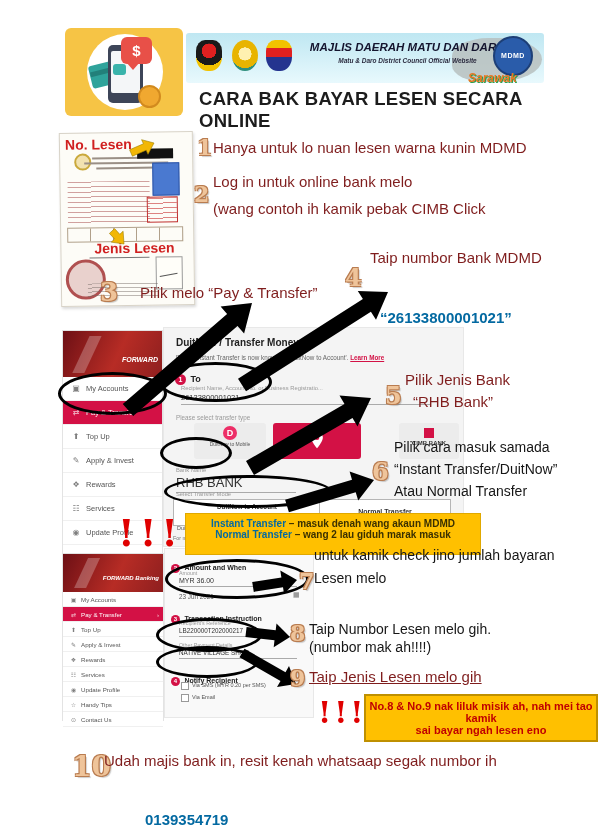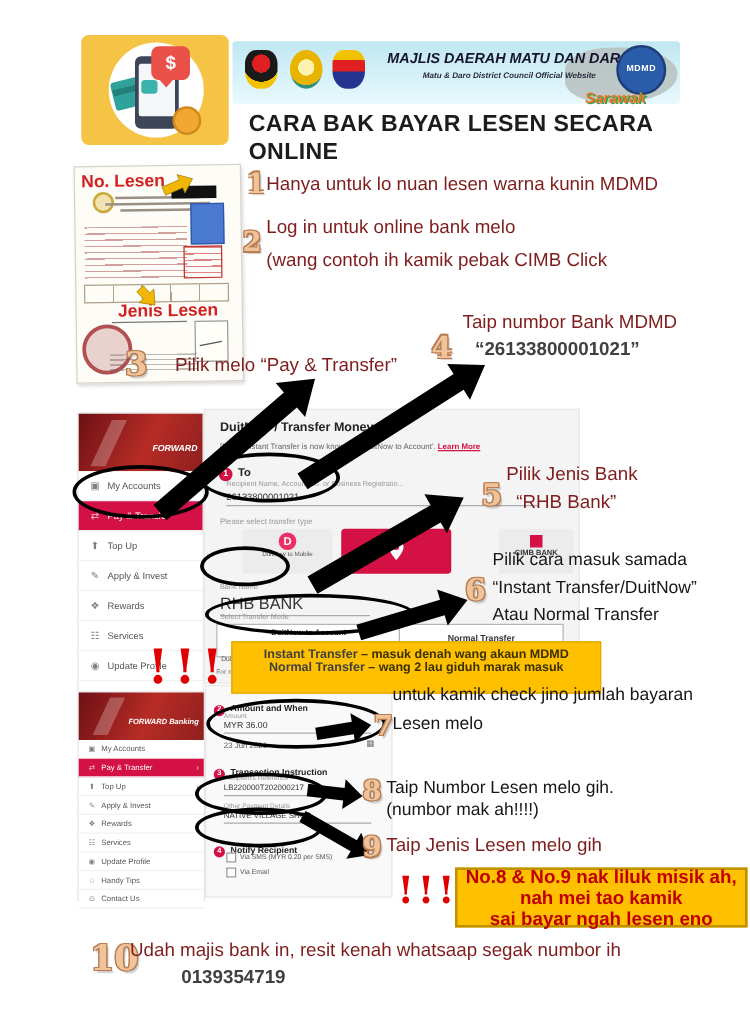--- a/index.html
+++ b/index.html
@@ -47,25 +47,25 @@
   .p-sig{left:28px;top:124px;width:60px;height:1px;background:#777;}
   .p-stamp{left:4px;top:126px;width:34px;height:34px;border:3px solid #b05050;border-radius:50%;background:rgba(176,80,80,.25);}
   .p-minibox{left:94px;top:124px;width:25px;height:31px;border:1px solid #9a9a9a;background:#fffef9;}
   .p-squig{left:97px;top:132px;width:18px;height:10px;border-bottom:1.5px solid #555;transform:rotate(-10deg);}
   .p-foot{left:26px;top:150px;width:70px;height:14px;background:repeating-linear-gradient(180deg,rgba(110,100,95,.45) 0 1px,transparent 1px 4px);}
   
   .stepnum{font-family:"DejaVu Serif",serif;font-weight:bold;color:#efc49a;
            text-shadow:-1px -1px 0 #b97c50,1px -1px 0 #b97c50,-1px 1px 0 #b97c50,1px 1px 0 #b97c50,2px 2px 1px rgba(0,0,0,.2);}
   .instr{font-size:15px;color:#7f1d1d;}
   .instr14{font-size:14px;color:#161616;}
-  .redtxt{color:#404040;font-weight:bold;}
+  .redtxt{color:#0369a1;font-weight:bold;margin-top:38px;}
   
   .warnbox{background:#ffc000;border:1px solid #e0a800;text-align:center;z-index:6;}
   .warn1{left:185px;top:513px;width:296px;height:42px;font-size:10px;padding-top:4px;box-sizing:border-box;color:#3a3000;font-weight:bold;}
-  .warn2{left:364px;top:694px;width:230px;height:44px;border:2px solid #bf9000;font-size:15px;color:#c00000;font-weight:bold;
+  .warn2{left:364px;top:694px;width:230px;height:44px;border:2px solid #bf9000;font-size:11px;color:#c00000;font-weight:bold;
          display:flex;flex-direction:column;justify-content:center;z-index:6;}
   .excl{color:#e00000;font-weight:900;letter-spacing:5px;font-family:"DejaVu Serif",serif;z-index:6;}
   
   .sidebar{background:#fbfbfb;border:1px solid #e3e3e3;z-index:1;}
   .runner{position:absolute;left:0;top:0;width:100%;background:linear-gradient(115deg,#6d1015 0%,#b72c25 55%,#8e1f1f 100%);overflow:hidden;}
   .runner .streak{position:absolute;left:18%;top:10%;width:12%;height:80%;background:rgba(255,255,255,.25);transform:skewX(-25deg);}
   .brand{position:absolute;right:4px;top:55%;color:#fff;font-weight:bold;font-style:italic;}
   .side-item{display:flex;align-items:center;color:#555;background:#fff;border-bottom:1px solid #f0f0f0;}
   .side-item.active{background:#d31145;color:#fff;}
   .side-ic{opacity:.75;text-align:center;}
@@ -331,21 +331,21 @@
   <div class="abs instr14 z6" style="left:314px;top:544px;line-height:23px;">
     <span>untuk kamik check jino jumlah bayaran</span><br>
     <span>Lesen melo</span>
   </div>
   <div class="abs stepnum z6" style="left:290px;top:620px;font-size:22px;">8</div>
   <div class="abs instr14 z6" style="left:309px;top:620px;line-height:18px;">
     <span>Taip Numbor Lesen melo gih.</span><br>
     <span>(numbor mak ah!!!!)</span>
   </div>
   <div class="abs stepnum z6" style="left:290px;top:665px;font-size:22px;">9</div>
-  <div class="abs instr z6" style="left:309px;top:668px;">Taip Jenis Lesen melo gih</div>
+  <div class="abs instr z6" style="left:309px;top:668px;text-decoration:underline;">Taip Jenis Lesen melo gih</div>
 
   <div class="abs excl" style="left:318px;top:695px;font-size:30px;letter-spacing:3px;">!!!!</div>
   <div class="abs warnbox warn2">
     <div>No.8 &amp; No.9 nak liluk misik ah, nah mei tao kamik</div>
     <div>sai bayar ngah lesen eno</div>
   </div>
 
   <div class="abs stepnum z6" style="left:72px;top:750px;font-size:28px;">10</div>
   <div class="abs instr z6" style="left:104px;top:752px;width:470px;">Udah majis bank in, resit kenah whatsaap segak numbor ih</div>
   <div class="abs instr redtxt z6" style="left:145px;top:773px;">0139354719</div>

